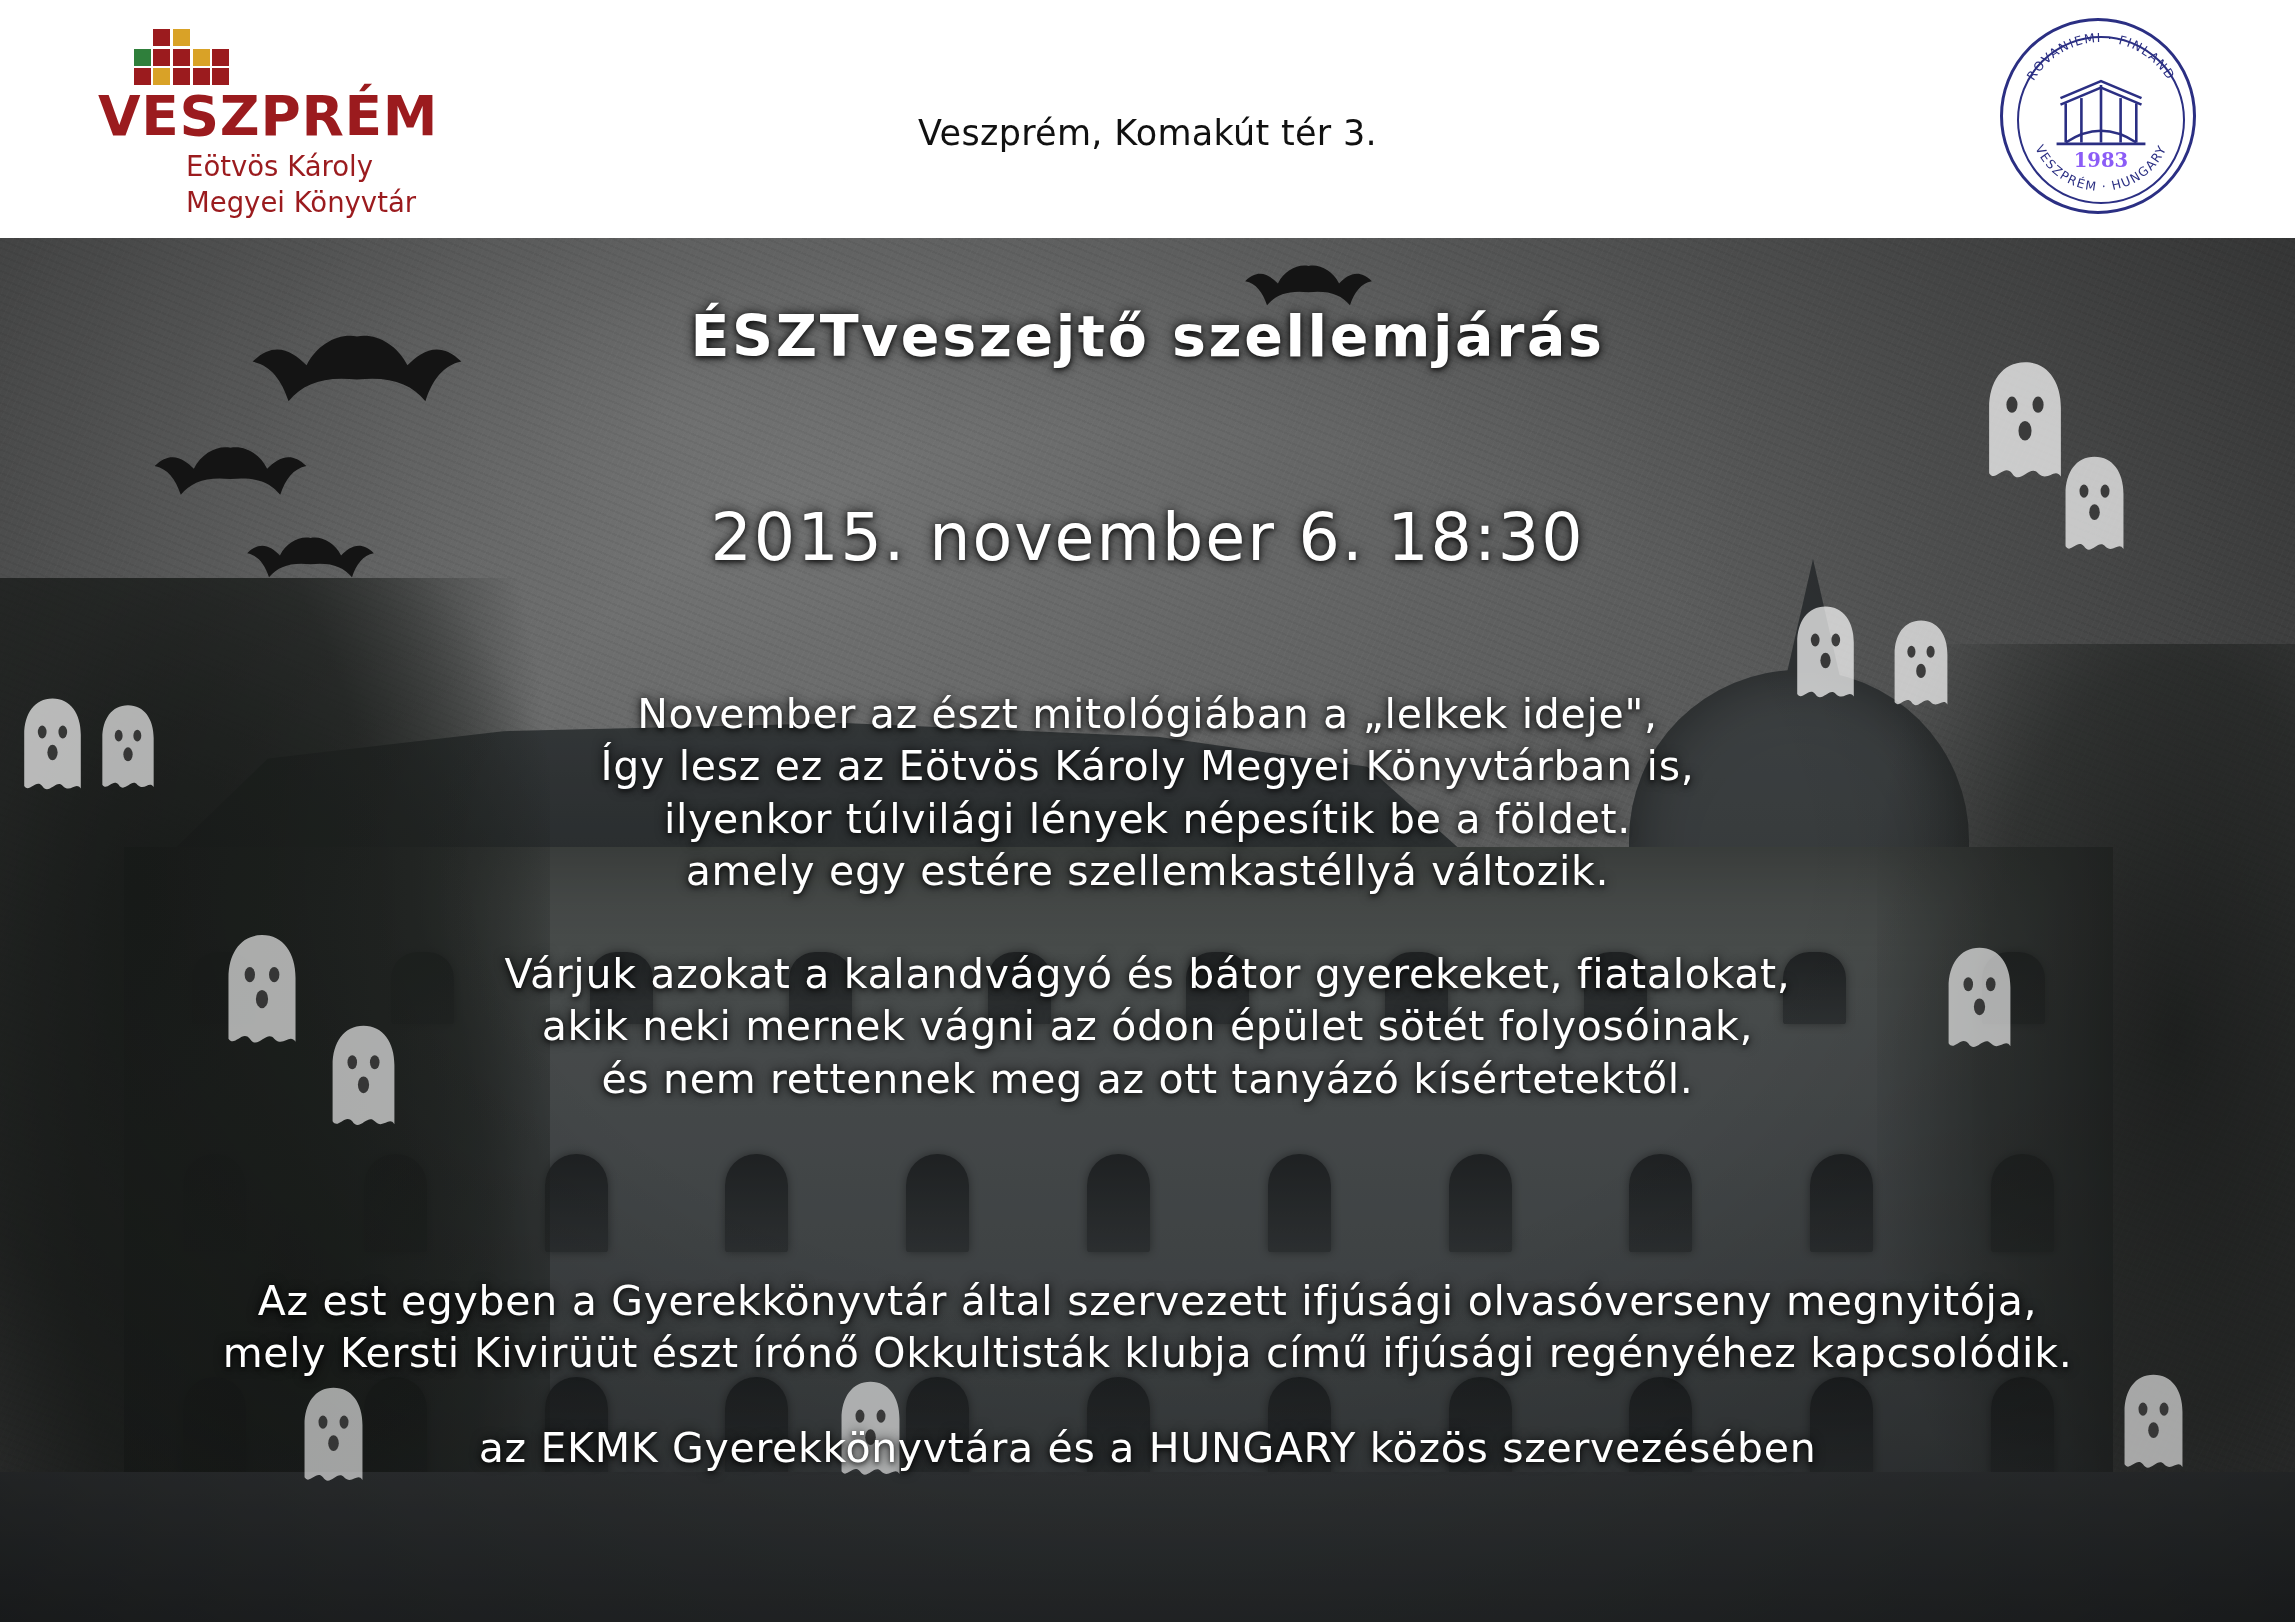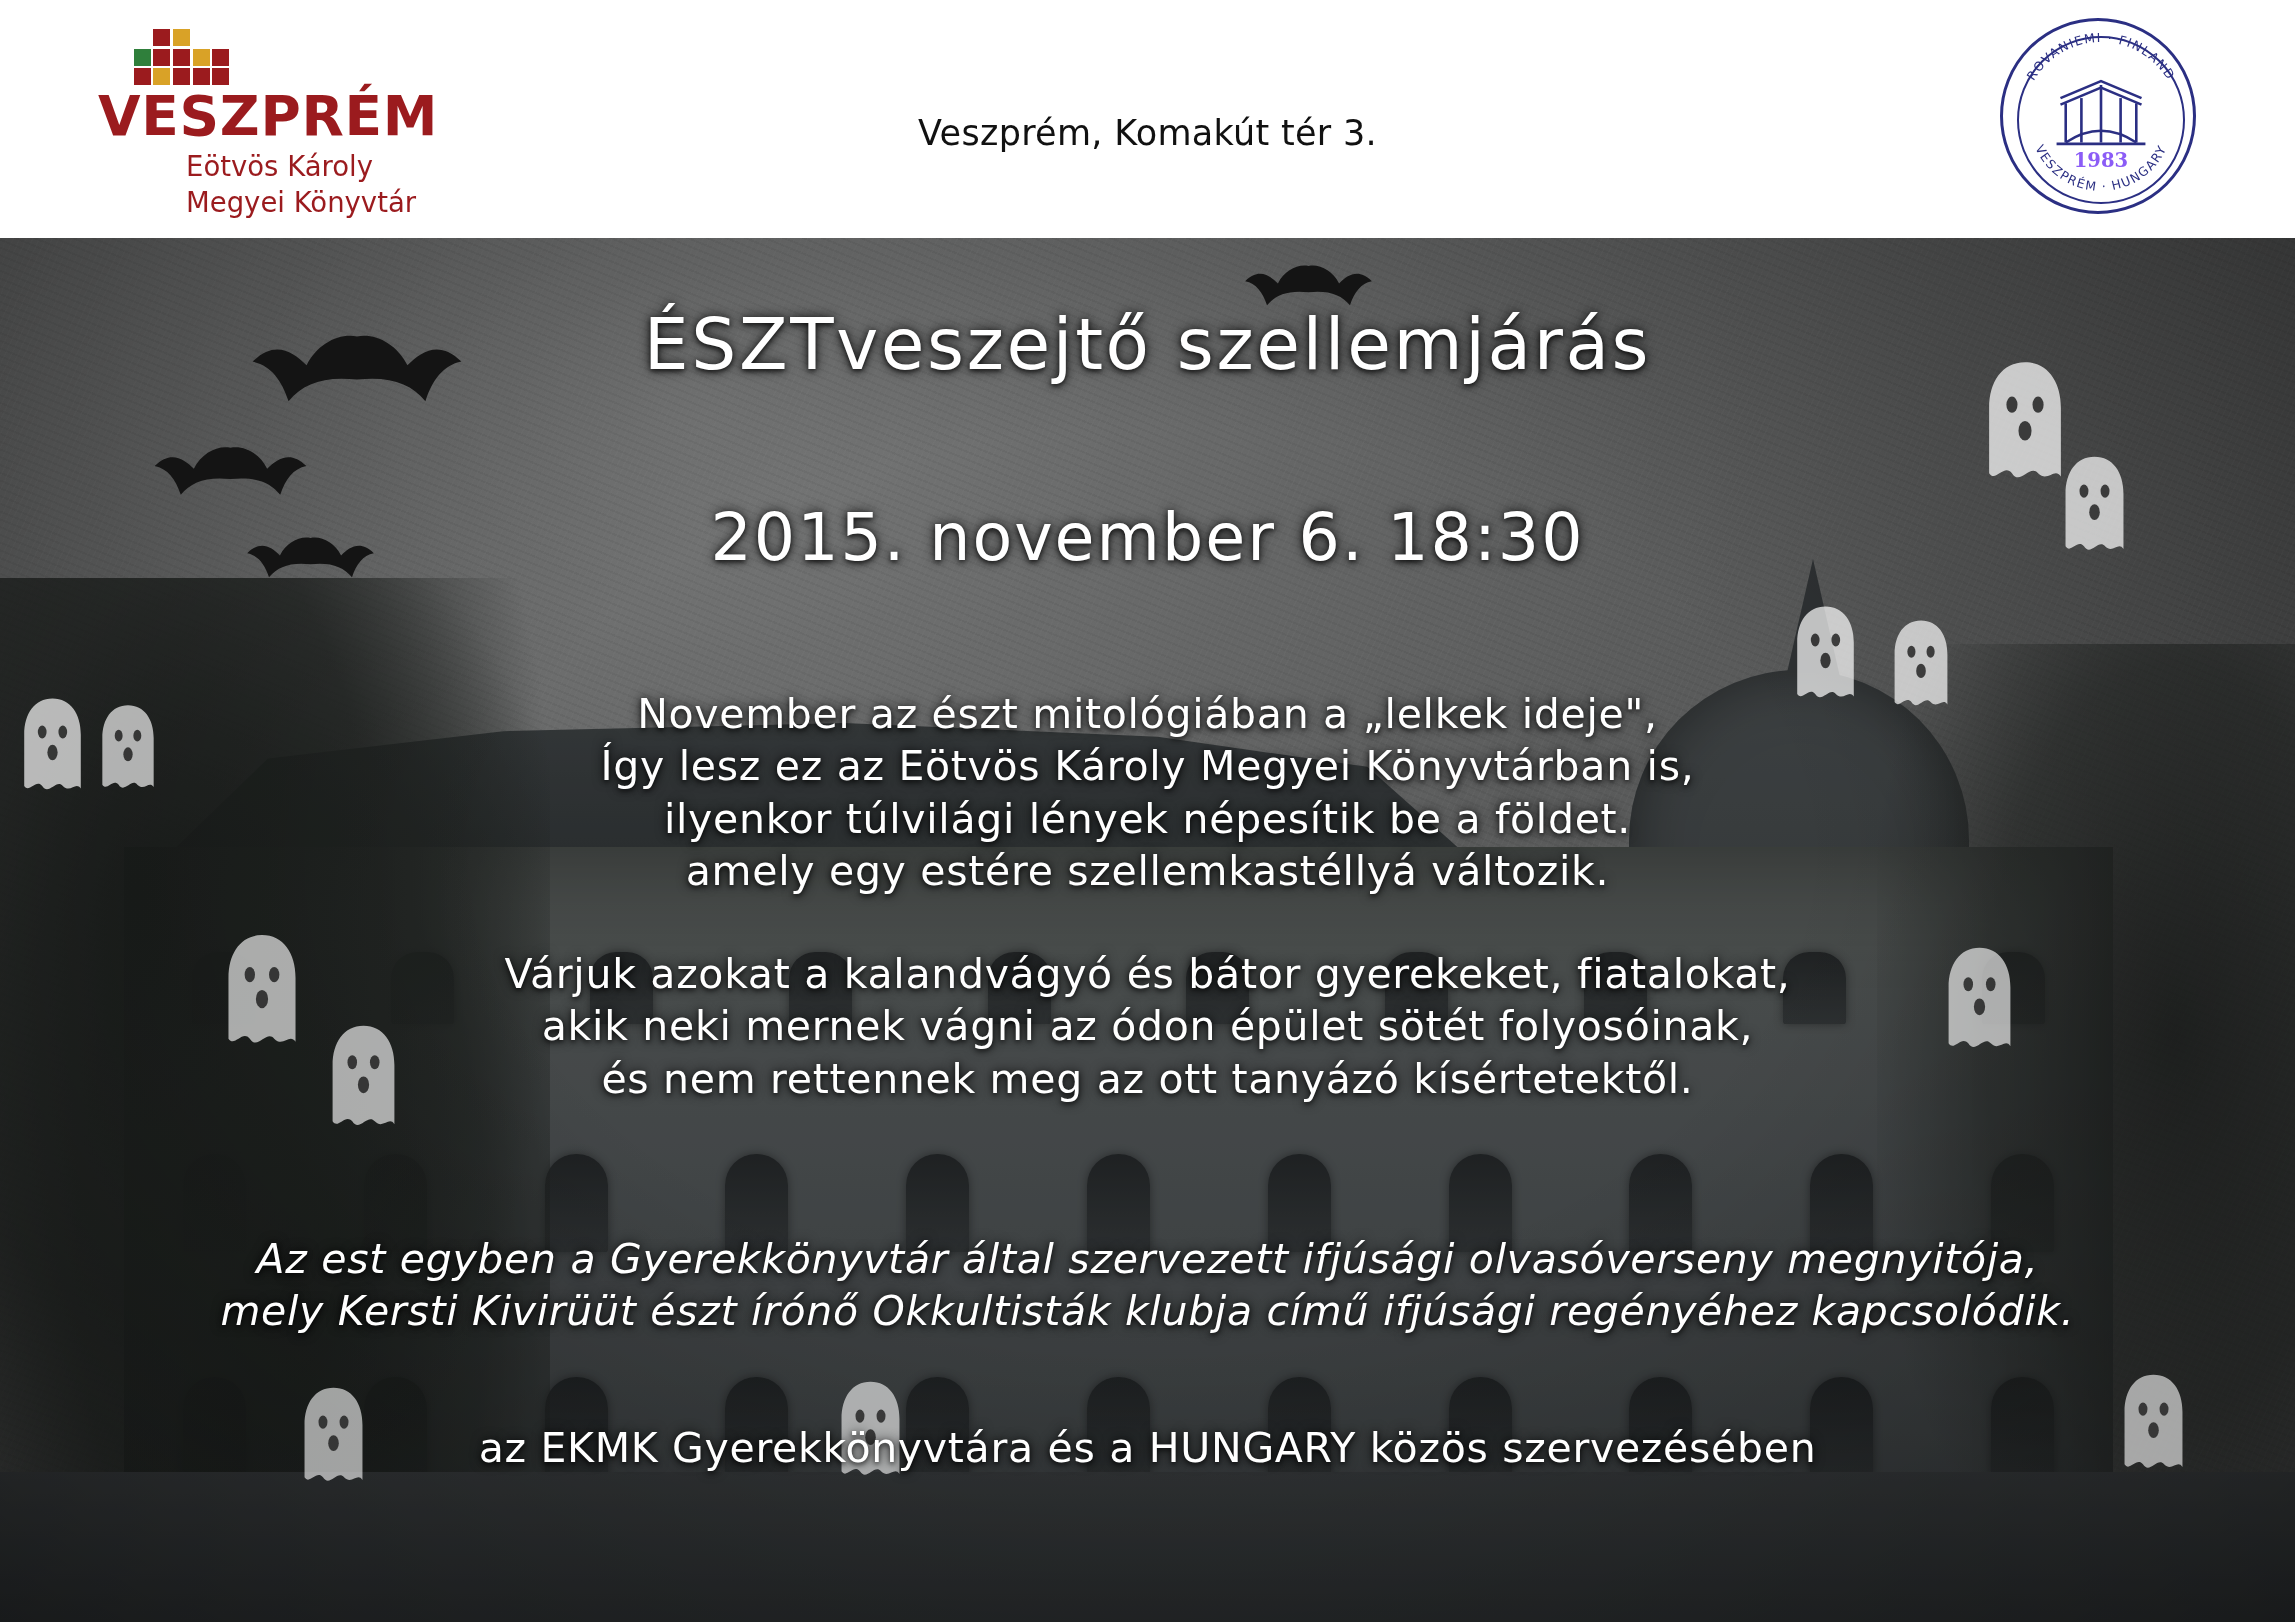--- a/index.html
+++ b/index.html
@@ -266,42 +266,42 @@
     color: #ffffff;
     text-align: center;
     font-family: "DejaVu Sans", sans-serif;
     text-shadow: 0 0 11.8px rgba(0,0,0,0.85), 0 2px 5.2px rgba(0,0,0,0.7);
     z-index: 10;
   }
   .title {
     position: absolute;
     left: 0; top: 65px;
     width: 2295px;
-    font-size: 71px;
+    font-size: 57px;
     letter-spacing: 2.6px;
-    font-weight: 400;
+    font-weight: 700;
   }
   .date {
     position: absolute;
     left: 0; top: 262px;
     width: 2295px;
     font-size: 65px;
     letter-spacing: 2px;
   }
   .para {
     position: absolute;
     left: 0;
     width: 2295px;
     font-size: 41px;
     line-height: 1.28;
     letter-spacing: 0.7px;
   }
   .p1 { top: 450px; }
   .p2 { top: 710px; }
-  .p3 { top: 995px; font-style: italic; }
+  .p3 { top: 1037px; }
   .p4 { top: 1184px; font-size: 41px; }
   .para .line { display: block; }
 </style>
 </head>
 <body>
 
 <div class="poster">
 
   <div class="header">
 

